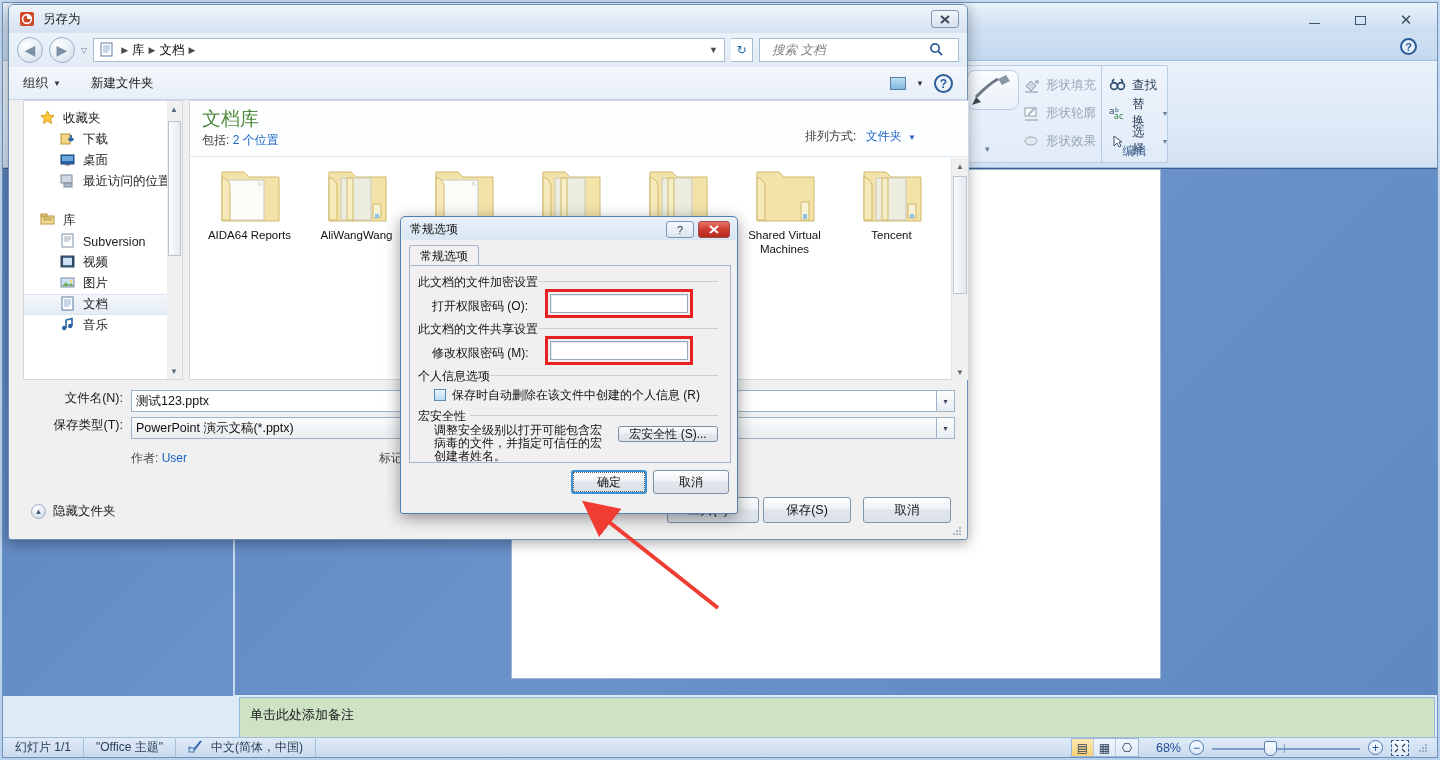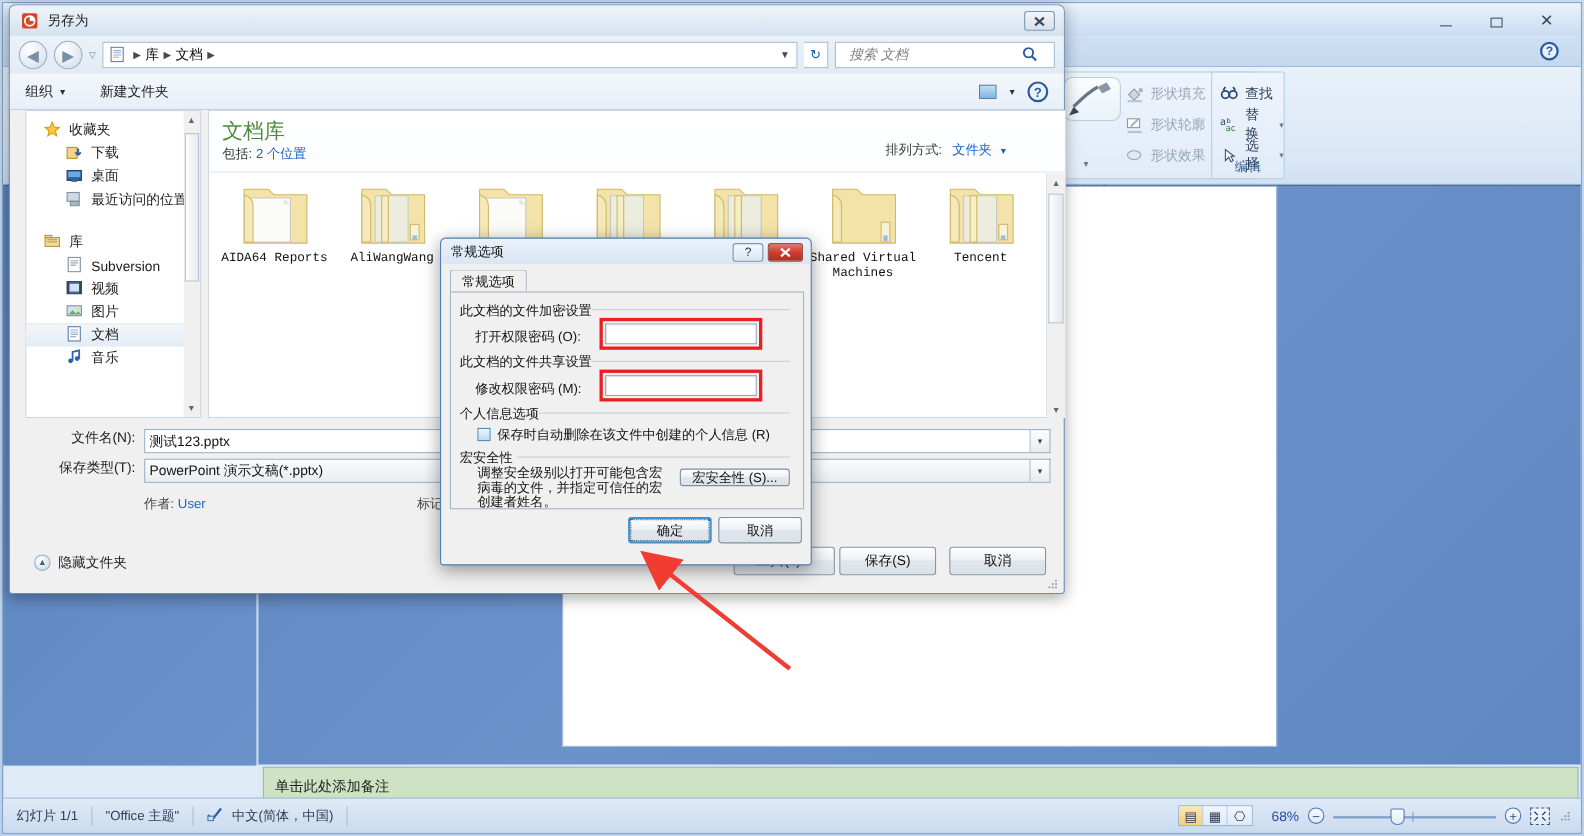--- a/index.html
+++ b/index.html
@@ -105,21 +105,21 @@
     background:#cde3c4; border:1px solid #8fb7e0;
     padding:8px 10px; color:#1d1d1d; font-size:13px;
   }
   .notes-strip-bg{
     position:absolute; left:0; bottom:0; width:1434px; height:50px;
     background:#dfeaf7;
   }
 
   
   .ppt-statusbar {
-    position:absolute; left:0; bottom:0; width:1434px; height:32px;
+    position:absolute; left:0; bottom:0; width:1434px; height:20px;
     background: linear-gradient(180deg,#dfeaf7 0%, #cadaee 100%);
     border-top:1px solid #9fbcdd;
     display:flex; align-items:center; font-size:12px; color:#2b3d55;
   }
   .sb-cell { padding:0 12px; height:18px; display:flex; align-items:center; gap:6px;
      border-right:1px solid #a7bedb; }
   .sb-right { margin-left:auto; display:flex; align-items:center; gap:8px; padding-right:8px;}
   .view-btns { display:flex; border:1px solid #9db7d6; }
   .view-btn { width:22px; height:17px; display:flex; align-items:center; justify-content:center;
      border-right:1px solid #b7cbe3; background:linear-gradient(180deg,#f0f6fd,#dfeaf7); }
@@ -229,21 +229,21 @@
   .lp-title { position:absolute; left:12px; top:5px; font-size:19px; color:#4e8a3e; }
   .lp-sub { position:absolute; left:12px; top:31px; font-size:12px; color:#3b3b3b; }
   .lp-sub .link { color:#1b63c6; }
   .lp-arrange { position:absolute; right:52px; top:27px; font-size:12px; color:#3b3b3b; }
   .lp-arrange .val { color:#1b63c6; margin-left:6px; }
   .lp-arrange .car { color:#1b63c6; font-size:8px; margin-left:3px;}
   .lp-grid { position:absolute; left:0; top:57px; width:762px; height:222px;
      display:flex; flex-wrap:wrap; align-content:flex-start; padding:6px 0 0 6px; }
   .folder-cell { width:107px; height:120px; display:flex; flex-direction:column;
      align-items:center; }
-  .folder-name { font-size:11.5px; color:#111; text-align:center; line-height:14px; width:100px;font-family:Liberation Mono, monospace;}
+  .folder-name { font-size:11.5px; color:#111; text-align:center; line-height:14px; width:100px;}
   .lp-scroll { position:absolute; right:0; top:57px; width:17px; height:222px;
      background:#f0f0f0; border-left:1px solid #dde5ee; }
   .lp-thumb { position:absolute; left:1px; top:18px; width:14px; height:118px;
      background:linear-gradient(90deg,#fcfdfe,#e2e9ef); border:1px solid #bcc6d1; }
 
   
   .fld-row { position:absolute; display:flex; align-items:flex-start; }
   .fld-label { width:100px; text-align:right; font-size:12.5px; color:#1b1b1b; margin-right:8px; }
   .fld-input { height:22px; background:#ffffff; border:1px solid #9fb3c8;
      display:flex; align-items:center; padding:0 4px; font-size:12.5px; color:#111; }

